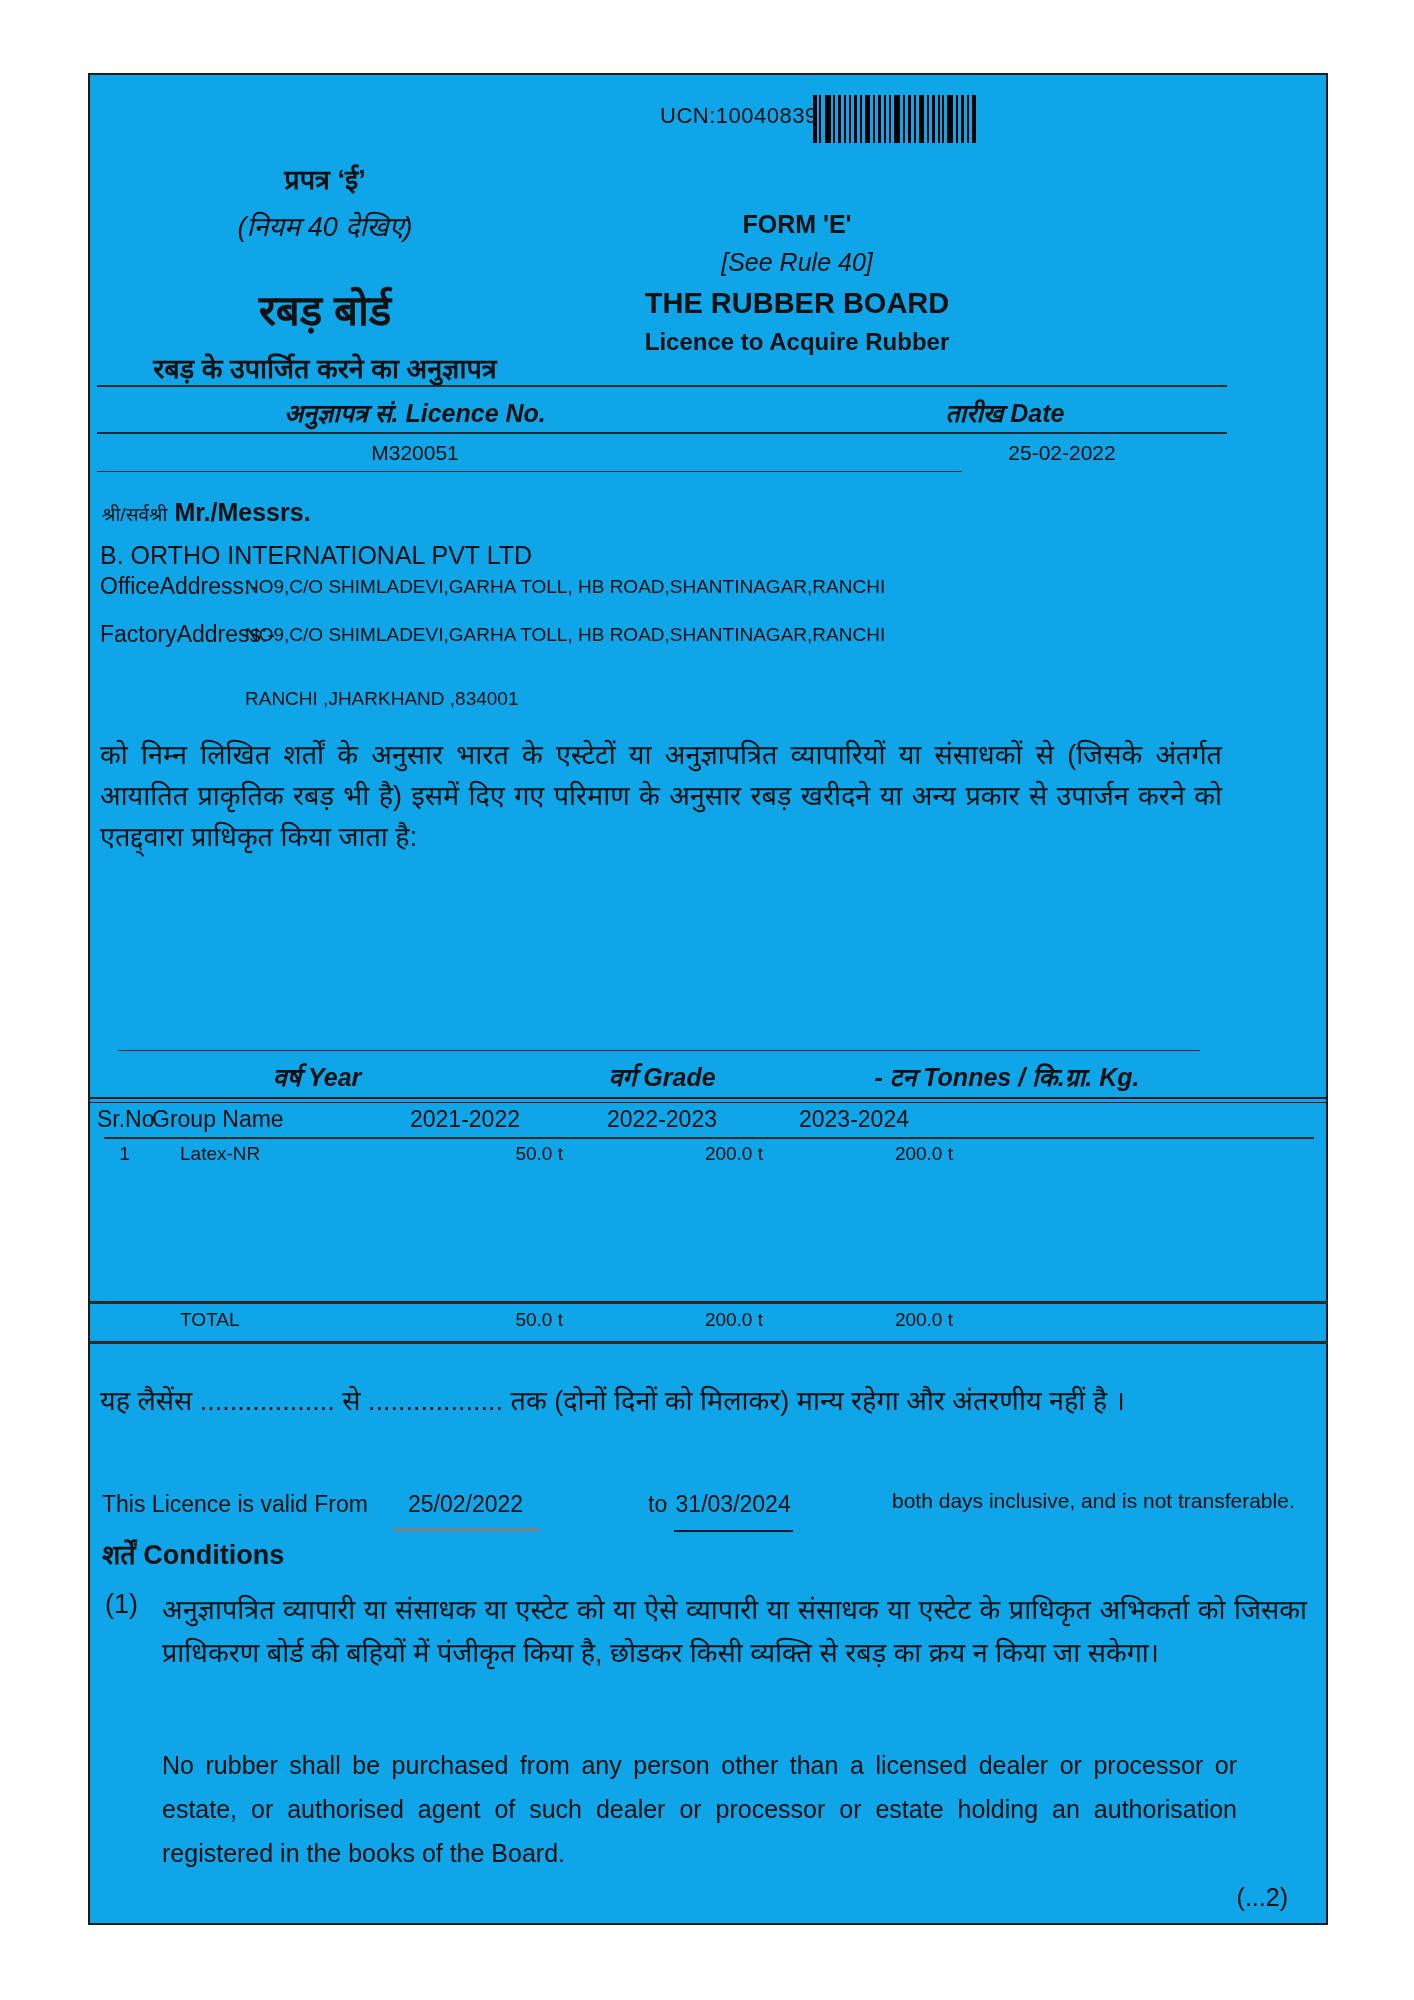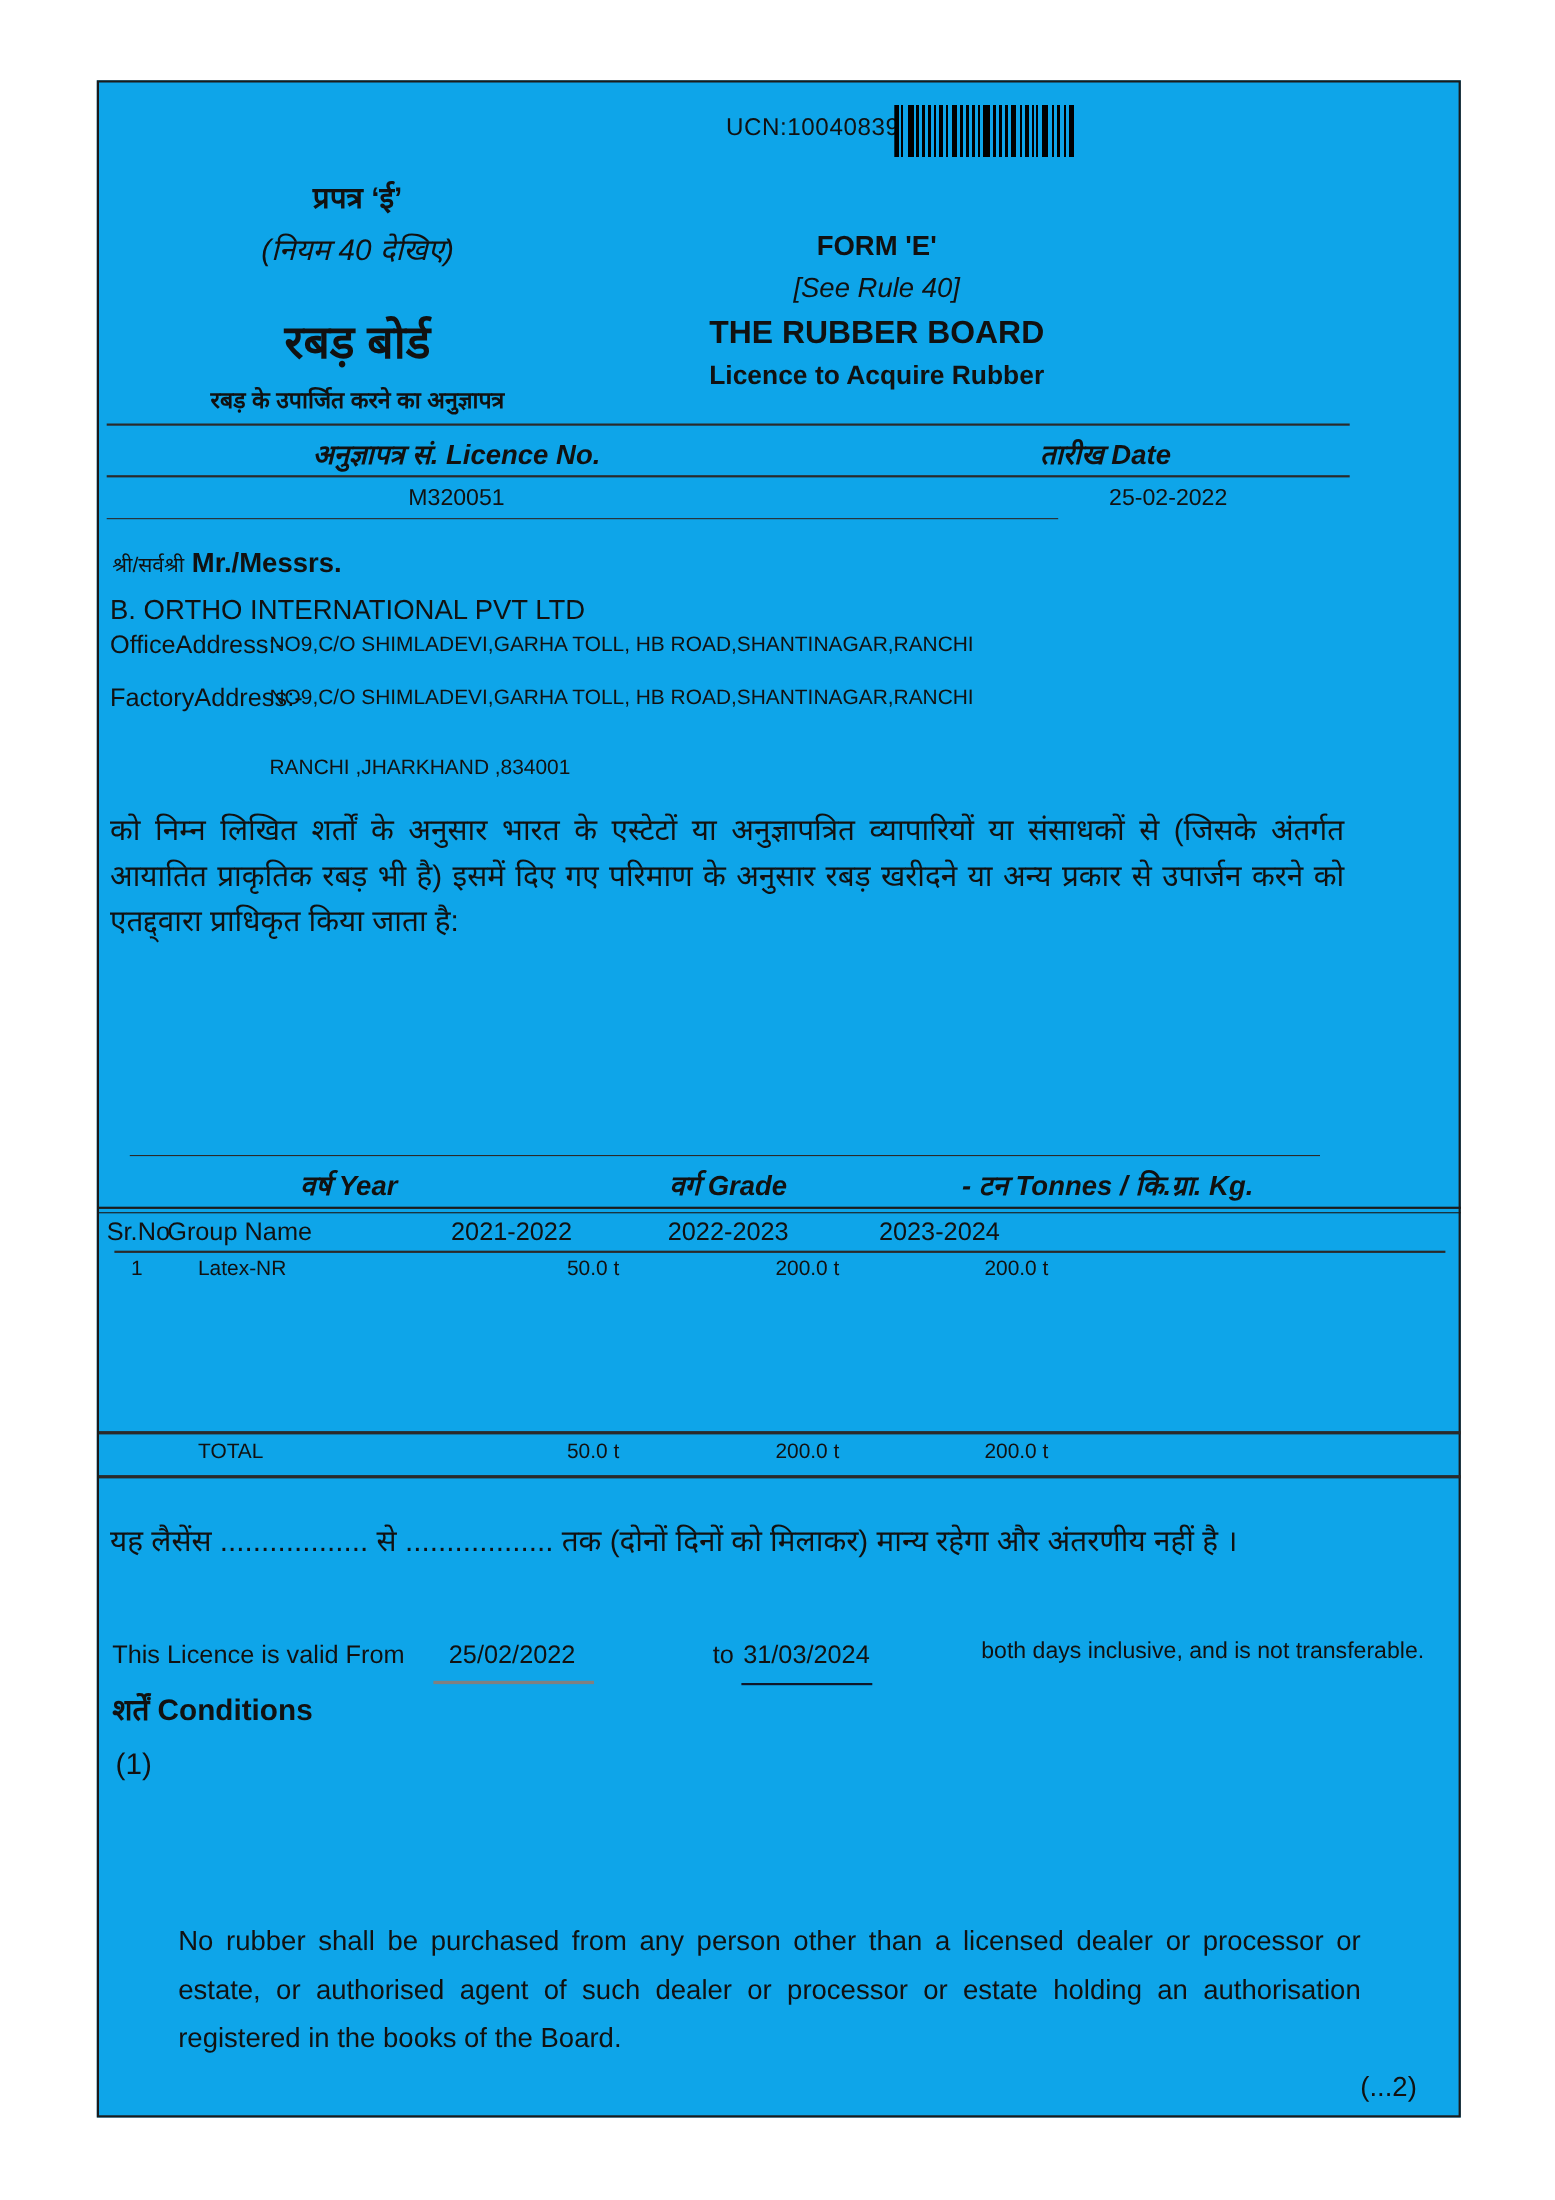--- a/index.html
+++ b/index.html
@@ -20,21 +20,21 @@
   
   .ucn-row{position:absolute;left:560px;top:20px;width:560px;height:50px;}
   .ucn-text{position:absolute;left:10px;top:8px;font-size:22px;letter-spacing:.5px;}
   .barcode{position:absolute;left:163px;top:0px;width:166px;height:48px;}
   
   .hdr-left{position:absolute;left:40px;top:85px;width:390px;text-align:center;}
   .hdr-right{position:absolute;left:512px;top:135px;width:390px;text-align:center;}
   .h-form-hi{font-size:27px;font-weight:bold;margin-bottom:10px;}
   .h-rule-hi{font-size:27px;font-style:italic;margin-bottom:36px;}
   .h-board-hi{font-size:42px;font-weight:bold;margin-bottom:12px;}
-  .h-sub-hi{font-size:21px;font-weight:bold;}
+  .h-sub-hi{font-size:27px;font-weight:bold;}
   .h-form-en{font-size:25px;font-weight:bold;margin-bottom:9px;}
   .h-rule-en{font-size:25px;font-style:italic;margin-bottom:10px;}
   .h-board-en{font-size:29px;font-weight:bold;margin-bottom:8px;}
   .h-sub-en{font-size:24px;font-weight:bold;}
   .lic-label{font-size:25px;font-weight:bold;font-style:italic;}
   .lic-value{font-size:21px;}
   
   .salute{position:absolute;left:12px;top:423px;font-size:25px;font-weight:bold;}
   .salute .hi{font-size:19px;font-weight:normal;}
   .company{position:absolute;left:10px;top:466px;font-size:25px;}
@@ -173,16 +173,17 @@
     <span class="abs u-gray" style="left:292px;top:4px;min-width:118px;text-align:left;">25/02/2022</span>
     <span class="abs" style="left:546px;top:4px;">
       <span>to</span>
       <span class="u-black">31/03/2024</span>
     </span>
     <span class="abs" style="left:790px;top:2px;font-size:21px;">both days inclusive, and is not transferable.</span>
   </div>
 
   <div class="cond-head">शर्तें Conditions</div>
   <div class="abs" style="left:15px;top:1514px;font-size:27px;">(1)</div>
+  <div class="abs para-hi" style="left:72px;top:1514px;width:1145px;line-height:43px;">अनुज्ञापत्रित व्यापारी या संसाधक या एस्टेट को या ऐसे व्यापारी या संसाधक या एस्टेट के प्राधिकृत अभिकर्ता को जिसका प्राधिकरण बोर्ड की बहियों में पंजीकृत किया है, छोडकर किसी व्यक्ति से रबड़ का क्रय न किया जा सकेगा।</div>
   <div class="abs para-en" style="left:72px;top:1668px;width:1075px;line-height:44px;">No rubber shall be purchased from any person other than a licensed dealer or processor or estate, or authorised agent of such dealer or processor or estate holding an authorisation registered in the books of the Board.</div>
 
   <div class="pageno">(...2)</div>
 </div>
 
 </body></html>

